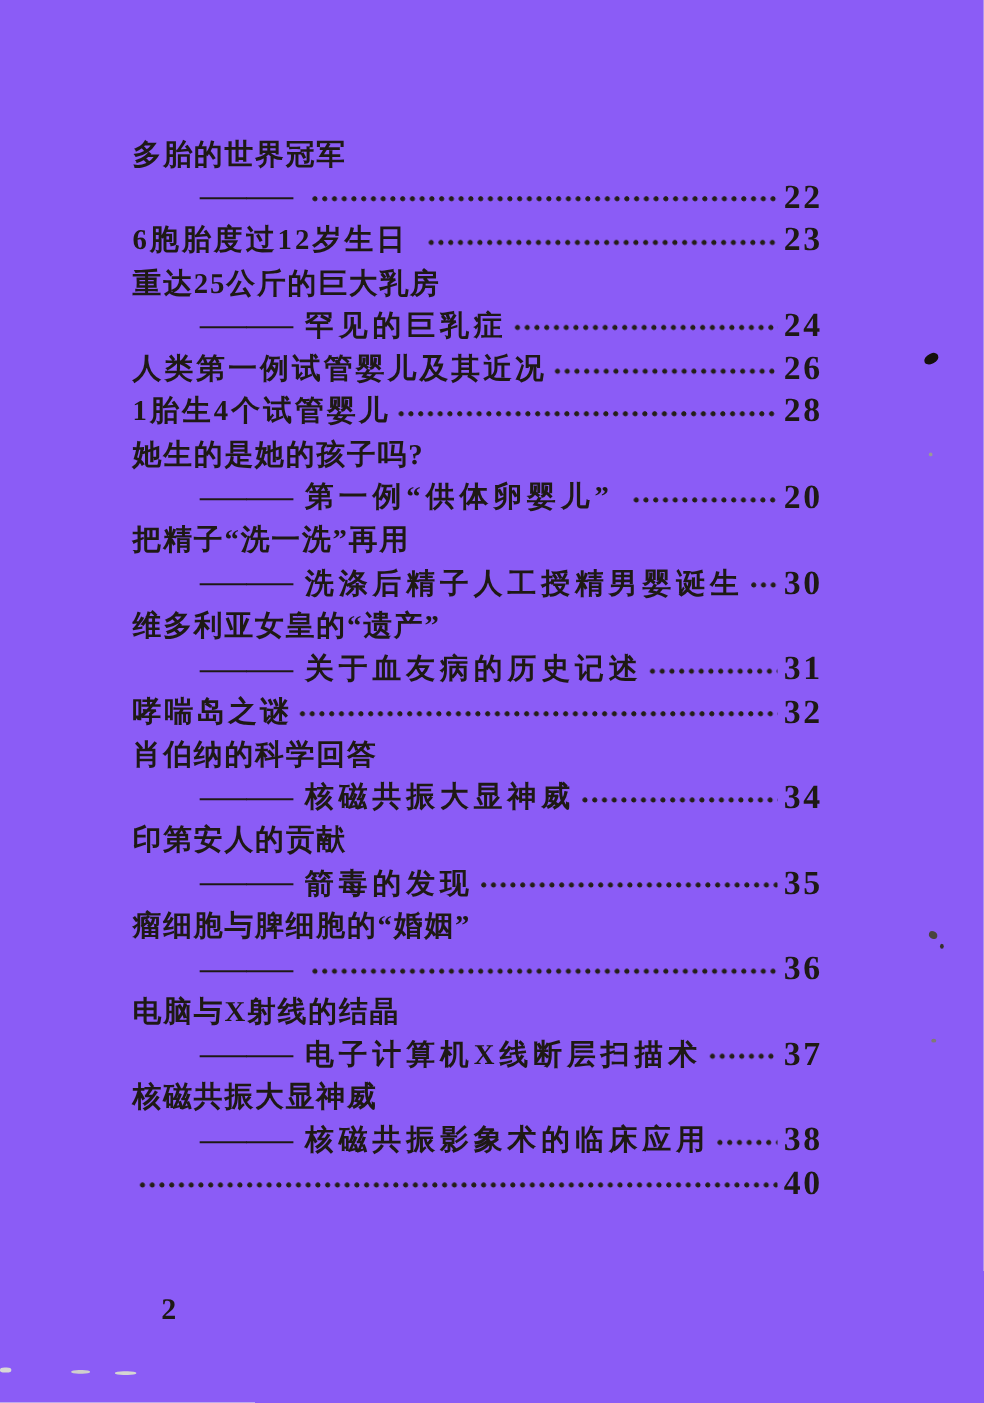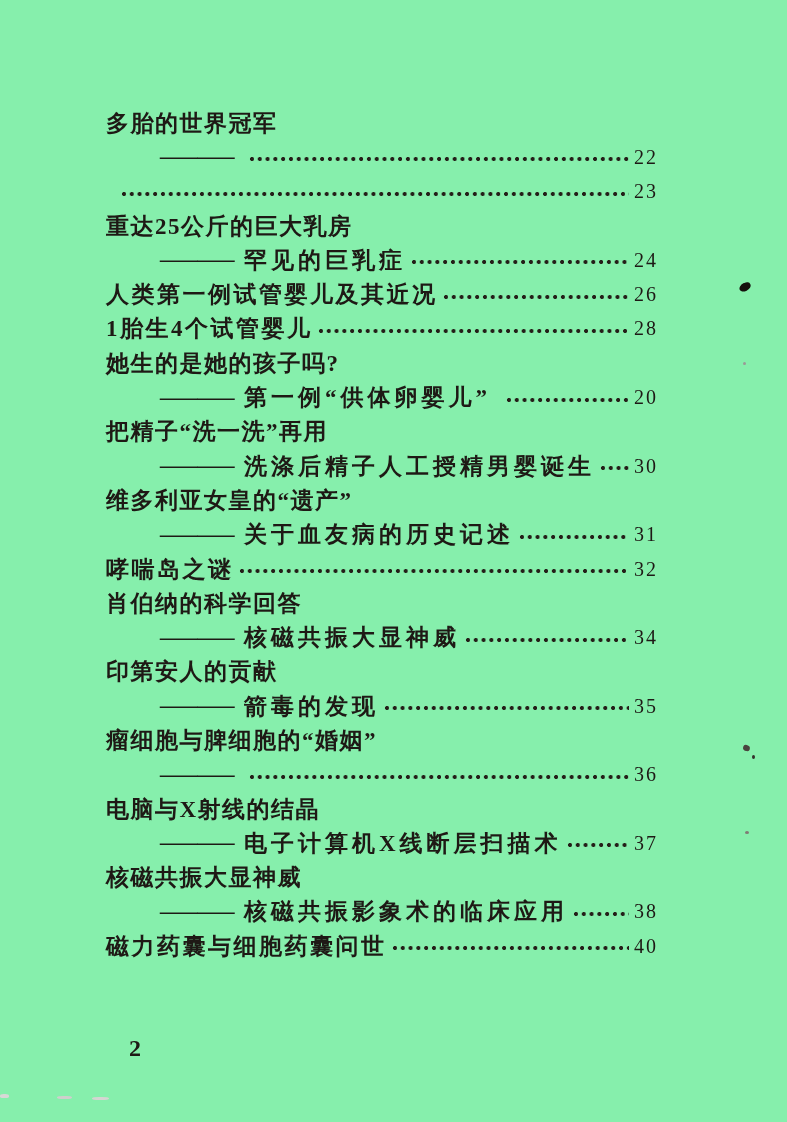--- a/index.html
+++ b/index.html
@@ -4,21 +4,21 @@
 <style>
   html, body {
     margin: 0;
     padding: 0;
     background: #e8e8e8;
   }
   .page {
     position: relative;
     width: 787px;
     height: 1122px;
-    background: #86efac;
+    background: #8b5cf6;
     overflow: hidden;
     font-family: "Liberation Serif", "DejaVu Serif", serif;
     color: #1e1915;
   }
   .toc {
     position: absolute;
     left: 106px;
     top: 106px;
     width: 552px; 
   }
@@ -46,22 +46,22 @@
     flex: 1 1 auto;
     height: 7px;
     margin: 5px 3px 0 5px;
     background-image: radial-gradient(circle at 3px 3px, #241e18 1.75px, rgba(0,0,0,0) 2.3px);
     background-size: 7.8px 7px;
     background-repeat: repeat-x;
     min-width: 20px;
   }
   .leader.spaced { margin-left: 15px; }
   .pagenum {
-    font-size: 20px;
-    font-weight: normal;
+    font-size: 27px;
+    font-weight: bold;
     letter-spacing: 2px;
     padding-left: 2px;
   }
   .folio {
     position: absolute;
     left: 129px;
     top: 1035px;
     font-size: 24px;
     font-weight: bold;
   }
@@ -90,20 +90,21 @@
   <div class="toc">
       <div class="row heading">
         <span class="title">多胎的世界冠军</span>
       </div>
       <div class="row sub">
         <span class="prefix">——</span>
         <span class="leader"></span>
         <span class="pagenum">22</span>
       </div>
       <div class="row entry">
+        <span class="title">6胞胎度过12岁生日</span>
         <span class="leader spaced"></span>
         <span class="pagenum">23</span>
       </div>
       <div class="row heading">
         <span class="title">重达25公斤的巨大乳房</span>
       </div>
       <div class="row sub">
         <span class="prefix">——</span>
         <span class="title">罕见的巨乳症</span>
         <span class="leader"></span>
@@ -189,21 +190,20 @@
       <div class="row heading">
         <span class="title">核磁共振大显神威</span>
       </div>
       <div class="row sub">
         <span class="prefix">——</span>
         <span class="title">核磁共振影象术的临床应用</span>
         <span class="leader"></span>
         <span class="pagenum">38</span>
       </div>
       <div class="row entry">
-        <span class="title">磁力药囊与细胞药囊问世</span>
         <span class="leader"></span>
         <span class="pagenum">40</span>
       </div>
     </div>
 
   <div class="folio">2</div>
 
   <div class="speck speck-a"></div>
   <div class="speck speck-b"></div>
   <div class="speck speck-c1"></div>

